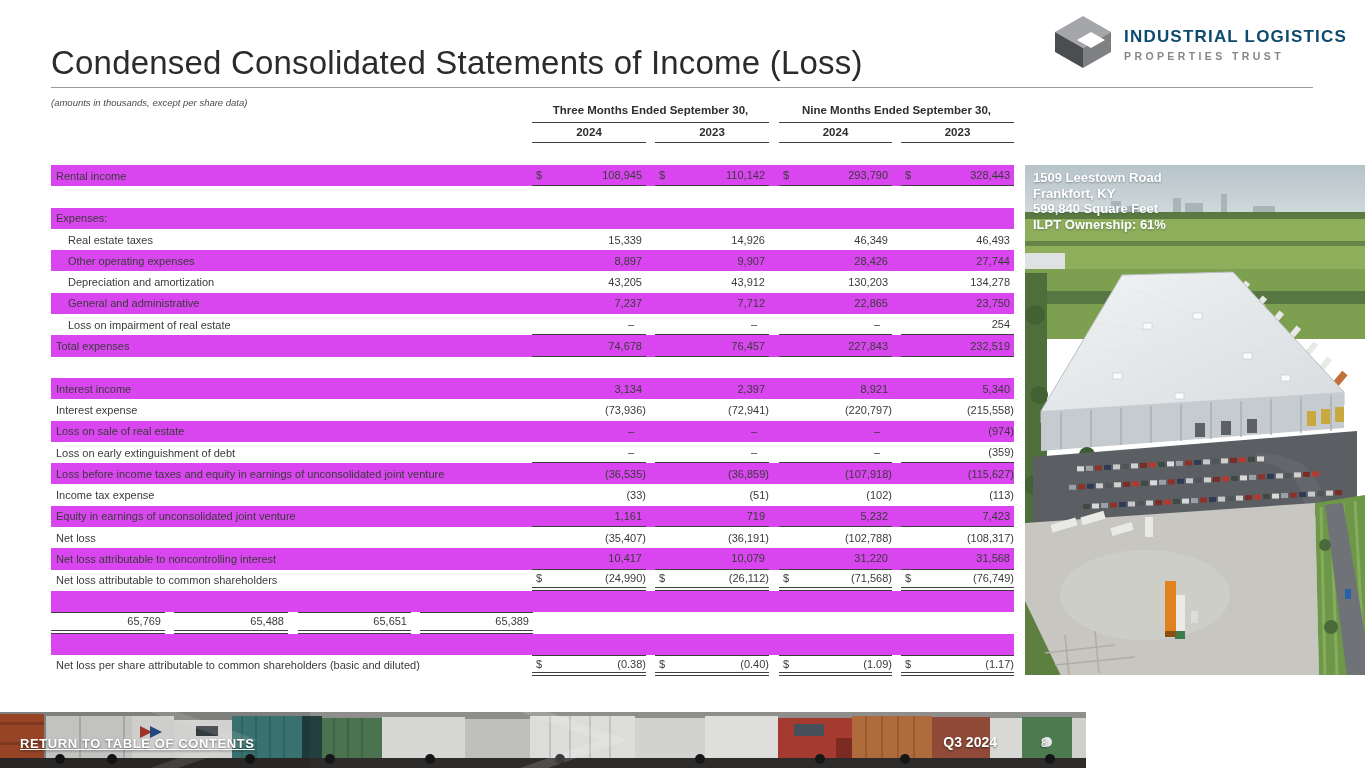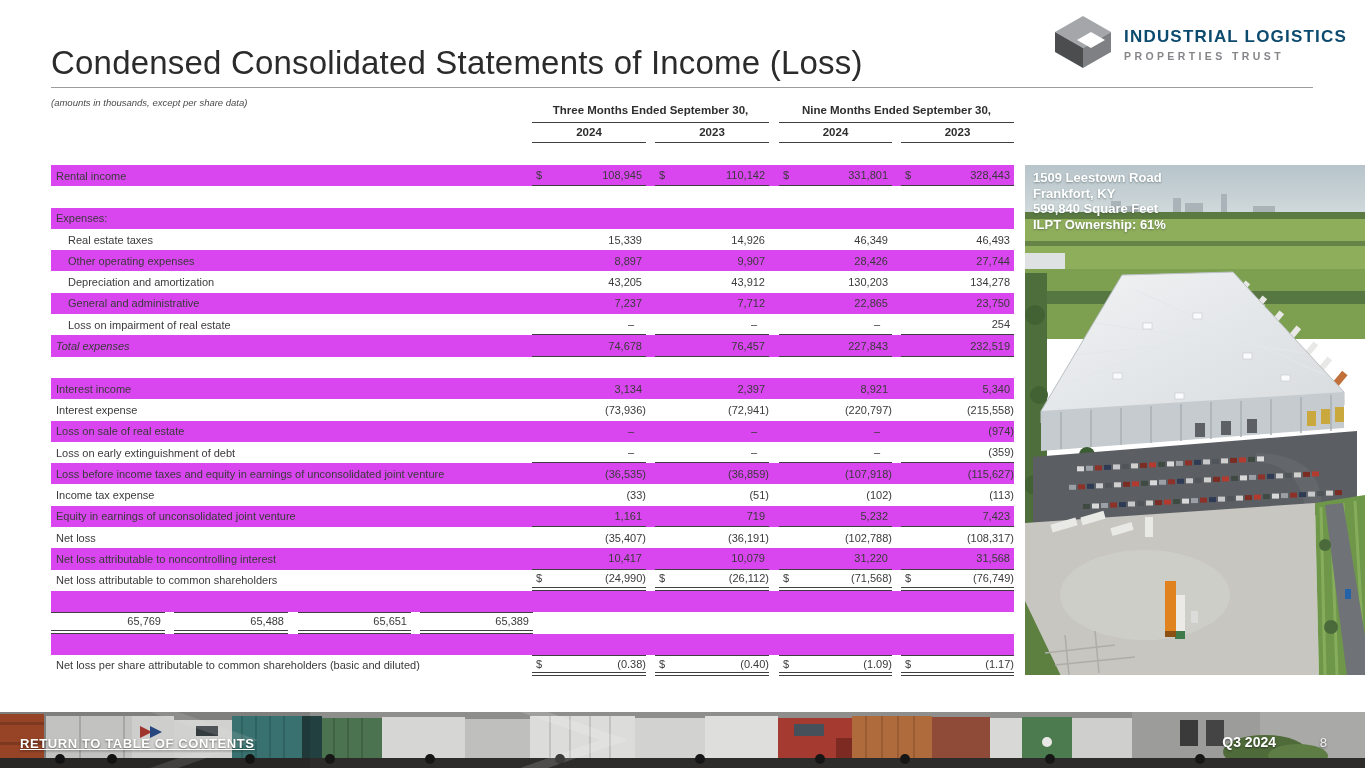--- a/index.html
+++ b/index.html
@@ -28,42 +28,42 @@
   .g1{width:237px;margin-right:10px;}
   .g2{width:235px;}
   .yrow{display:flex;margin-top:3px;}
   .ycell{font-size:11.5px;font-weight:700;color:#2e2e2e;text-align:center;
          border-bottom:1px solid #3f3f3f;padding-bottom:4px;}
   .tbody{margin-top:22px;}
   .trow{display:flex;height:21.3px;align-items:center;font-size:11px;color:#3a3a3a;}
   .trow.shade{background:#d946ef;}
   .tlabel{width:481px;padding-left:5px;white-space:nowrap;overflow:hidden;}
   .tlabel.ind1{padding-left:17px;}
-  .tlabel.ind2{font-style:italic;}
+  .tlabel.ind2{}
   .tcell{position:relative;display:flex;justify-content:flex-end;align-items:center;height:100%;}
   .tcell.c1,.tcell.c2{width:114px;}
   .tcell.c3,.tcell.c4{width:113px;}
   .tcell.c1{margin-right:9px;}
   .tcell.c2{margin-right:10px;}
   .tcell.c3{margin-right:9px;}
   .tcell .cur{position:absolute;left:4px;}
   .val{padding-right:4px;}
   .val.paren{padding-right:0;}
   .val.dash{padding-right:12px;}
   .u1{border-bottom:1px solid #3f3f3f;}
   .u2{border-bottom:4px double #3f3f3f;}
   .tl{border-top:1px solid #3f3f3f;}
 
   
   .photo{position:absolute;left:1025px;top:165px;width:340px;height:510px;overflow:hidden;}
   .caption{position:absolute;left:8px;top:5px;color:#fff;font-weight:700;font-size:13px;
            line-height:15.5px;text-shadow:0 1px 2px rgba(40,60,60,.45);}
 
   
-  .footer{position:absolute;left:0;top:712px;width:1365px;height:56px;overflow:hidden;}
+  .footer{position:absolute;left:0;top:712px;width:1086px;height:56px;overflow:hidden;}
   .toc-link{position:absolute;left:20px;top:24px;color:#fff;font-size:13px;font-weight:700;
             letter-spacing:.6px;text-decoration:underline;text-shadow:0 1px 2px rgba(0,0,0,.5);white-space:nowrap;}
   .period{position:absolute;right:89px;top:22px;color:#fff;font-size:14px;font-weight:700;
           text-shadow:0 1px 2px rgba(0,0,0,.5);}
   .pagenum{position:absolute;right:38px;top:23px;color:#f2f2f2;font-size:13px;
            text-shadow:0 1px 2px rgba(0,0,0,.5);}
 </style>
 </head>
 <body>
 
@@ -107,21 +107,21 @@
           <div class="tcell c1 u1">
             <span class="cur">$</span>
             <span class="val">108,945</span>
           </div>
           <div class="tcell c2 u1">
             <span class="cur">$</span>
             <span class="val">110,142</span>
           </div>
           <div class="tcell c3 u1">
             <span class="cur">$</span>
-            <span class="val">331,801</span>
+            <span class="val">293,790</span>
           </div>
           <div class="tcell c4 u1">
             <span class="cur">$</span>
             <span class="val">328,443</span>
           </div>
         </div>
         <div class="trow">
           <div class="tlabel"></div>
           <div class="tcell c1"></div>
           <div class="tcell c2"></div>

